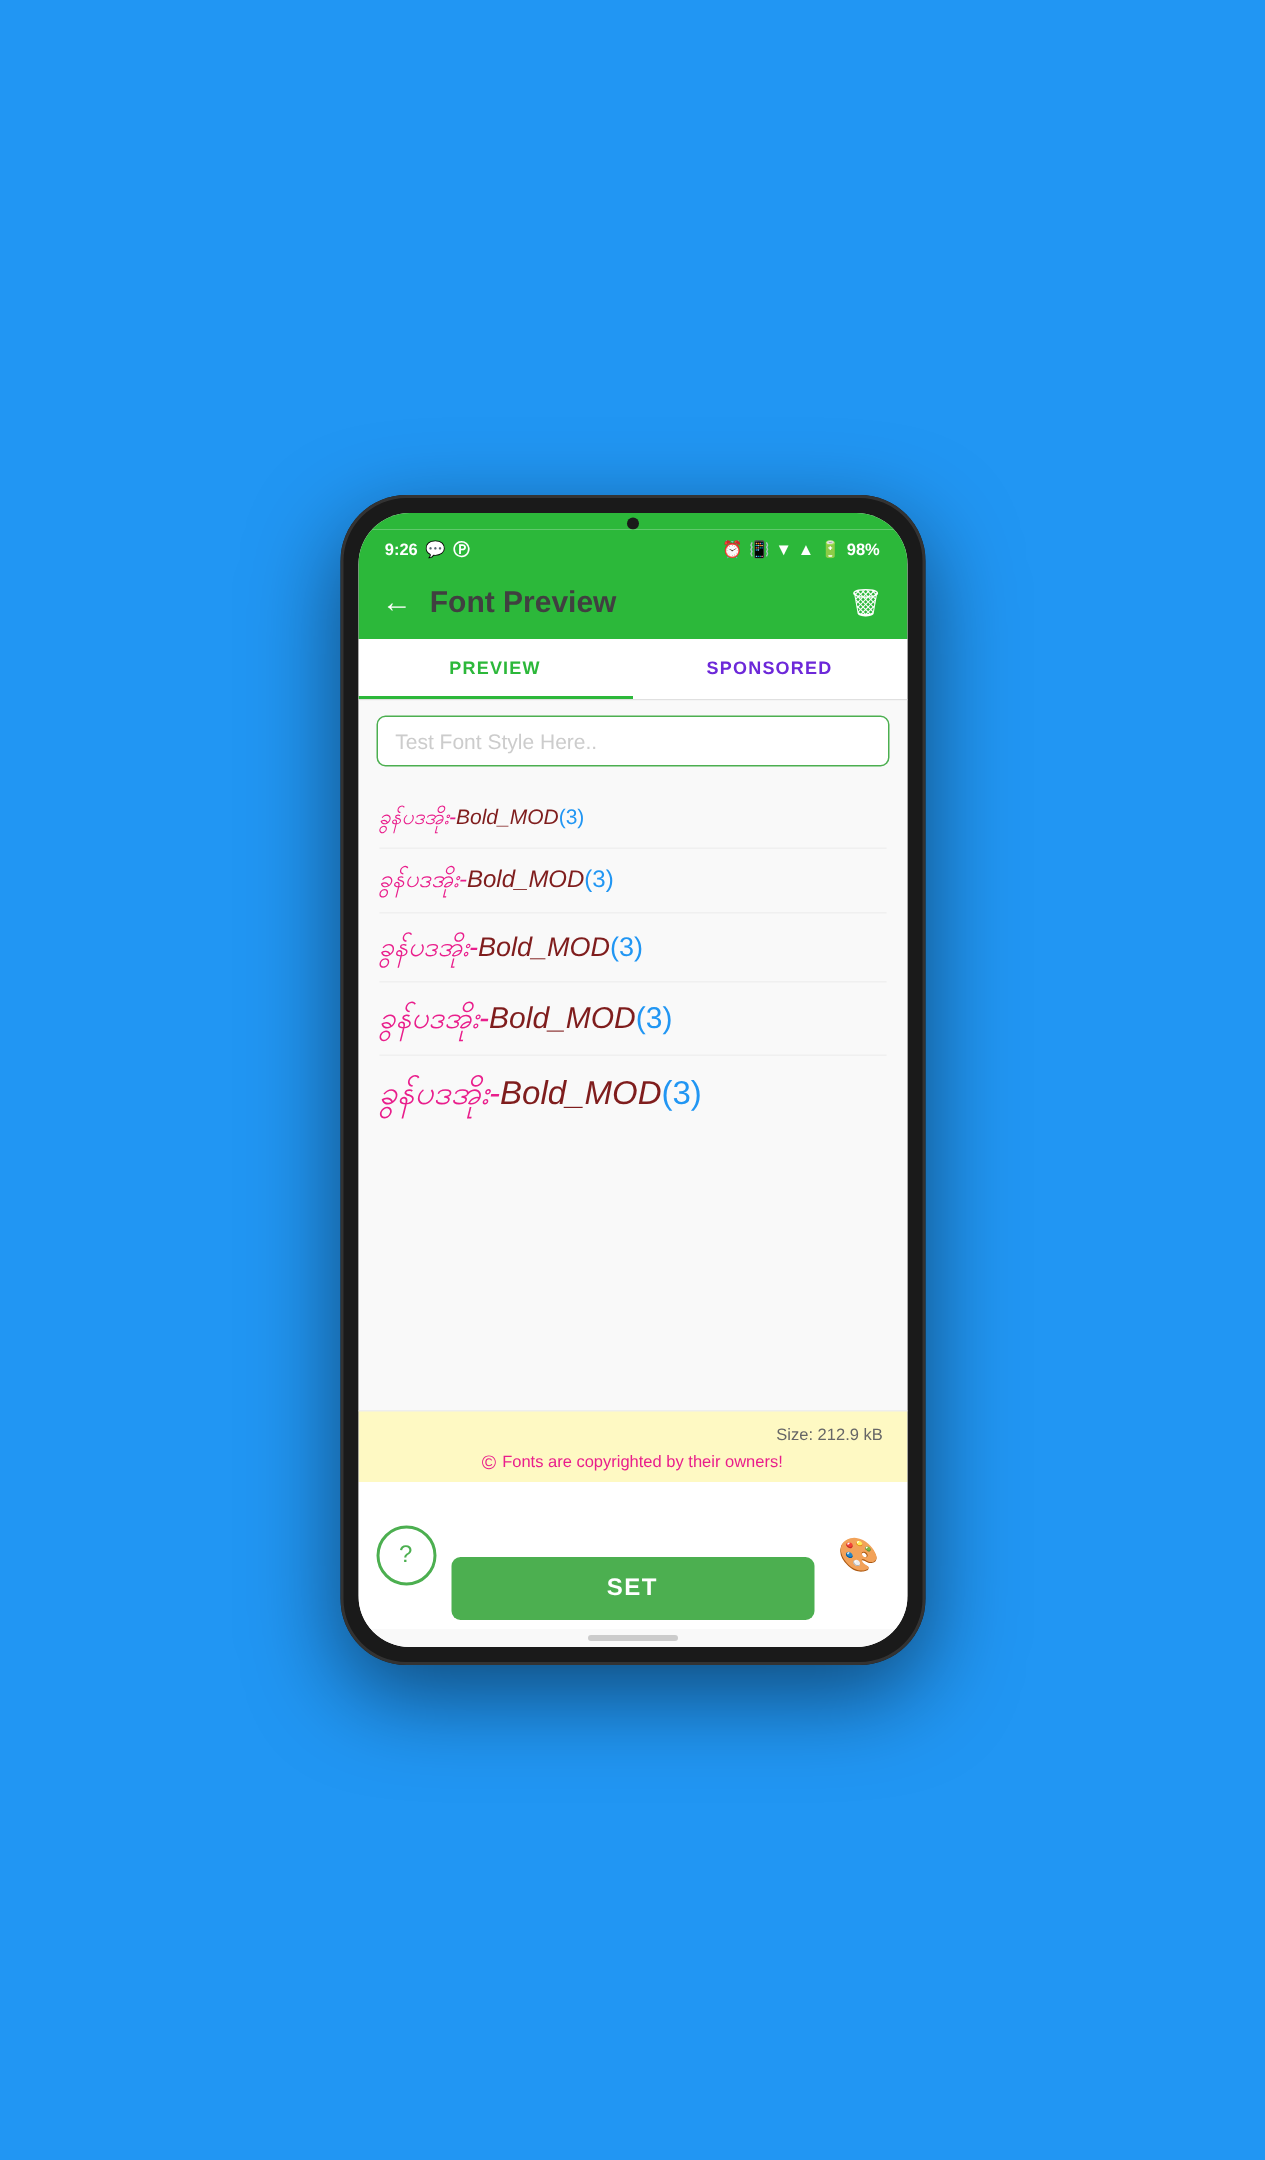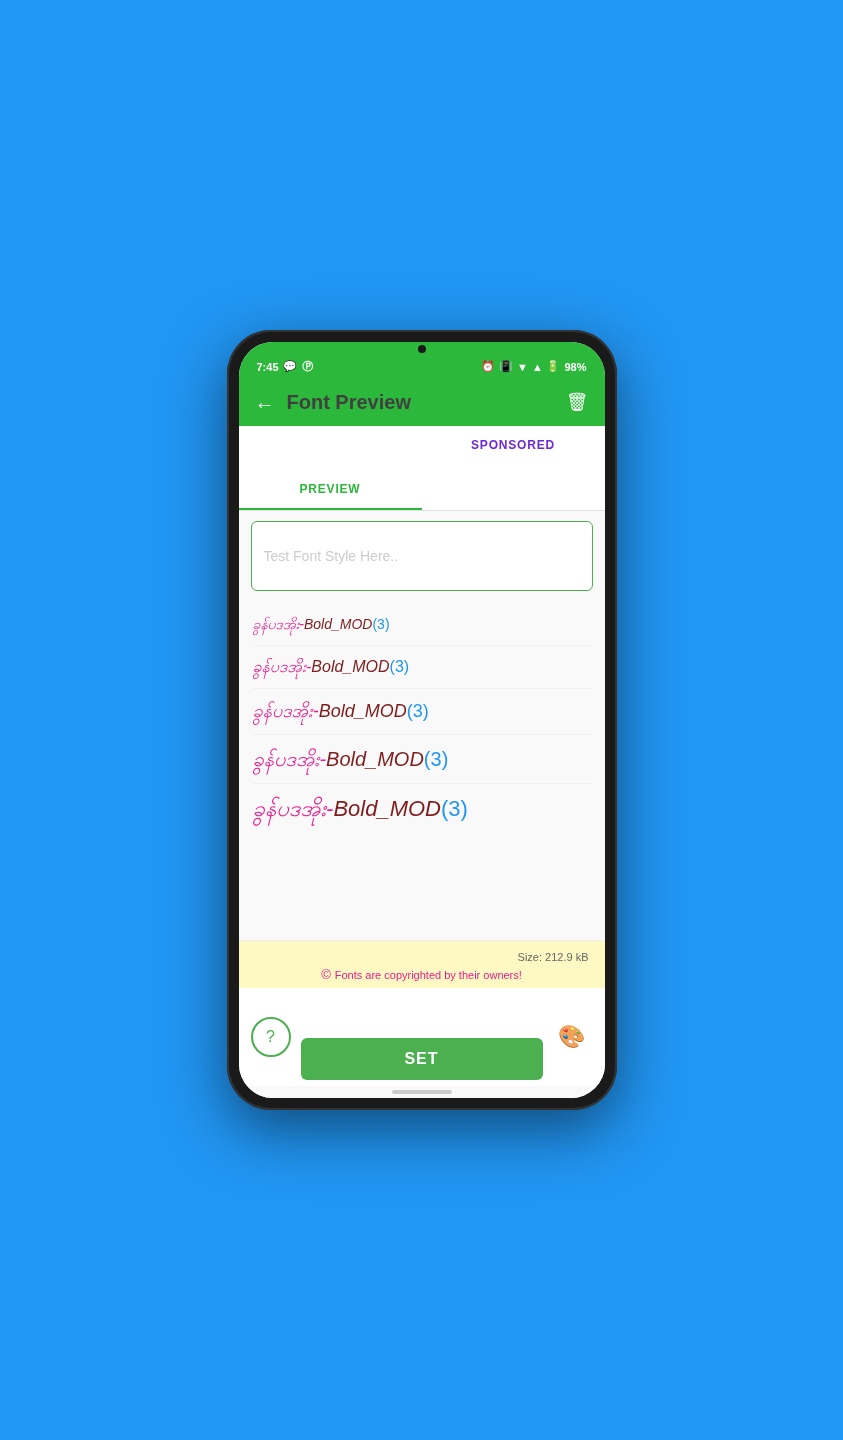--- a/index.html
+++ b/index.html
@@ -104,38 +104,37 @@
       font-size: 12px;
       font-weight: 600;
       letter-spacing: 0.8px;
       cursor: pointer;
       color: #6d28d9;
     }
 
     .tab.active {
       color: #2cb83a;
       border-bottom: 2px solid #2cb83a;
-      margin-top: 44px;
     }
 
     
     .content {
       flex: 1;
       overflow-y: auto;
       background: #f9f9f9;
       display: flex;
       flex-direction: column;
     }
 
     
     .search-box {
       margin: 10px 12px;
       border: 1.5px solid #4CAF50;
       border-radius: 6px;
-      padding: 26px 12px;
+      padding: 8px 12px;
       font-size: 14px;
       color: #ccc;
       background: #fff;
       flex-shrink: 0;
     }
 
     
     .font-list {
       padding: 4px 14px;
       flex: 1;
@@ -305,21 +304,21 @@
 
 <div class="phone-frame">
   <div class="phone-screen">
 
     <div class="notch-bar">
       <div class="camera"></div>
     </div>
 
     <div class="status-bar">
       <div class="status-left">
-        <span>7:45</span>
+        <span>9:26</span>
         <span style="font-size:11px;">💬</span>
         <span style="font-size:11px;">Ⓟ</span>
       </div>
       <div class="status-right">
         <span>⏰</span>
         <span>📳</span>
         <span>▼</span>
         <span>▲</span>
         <span>🔋</span>
         <span>98%</span>

